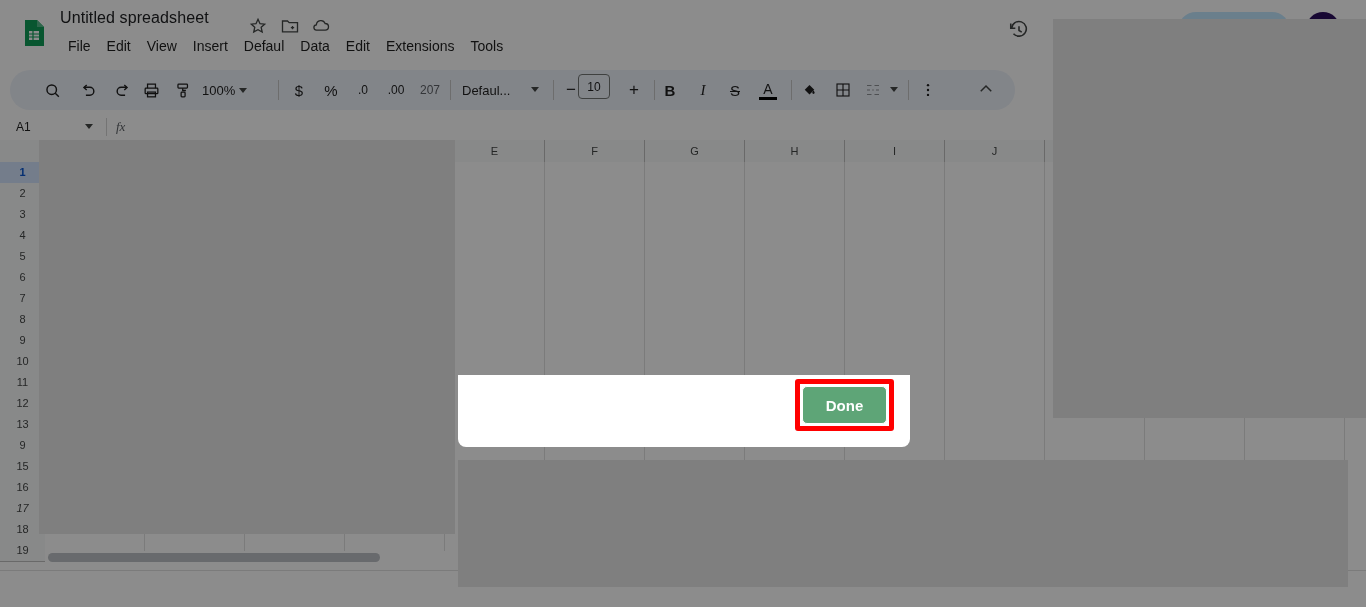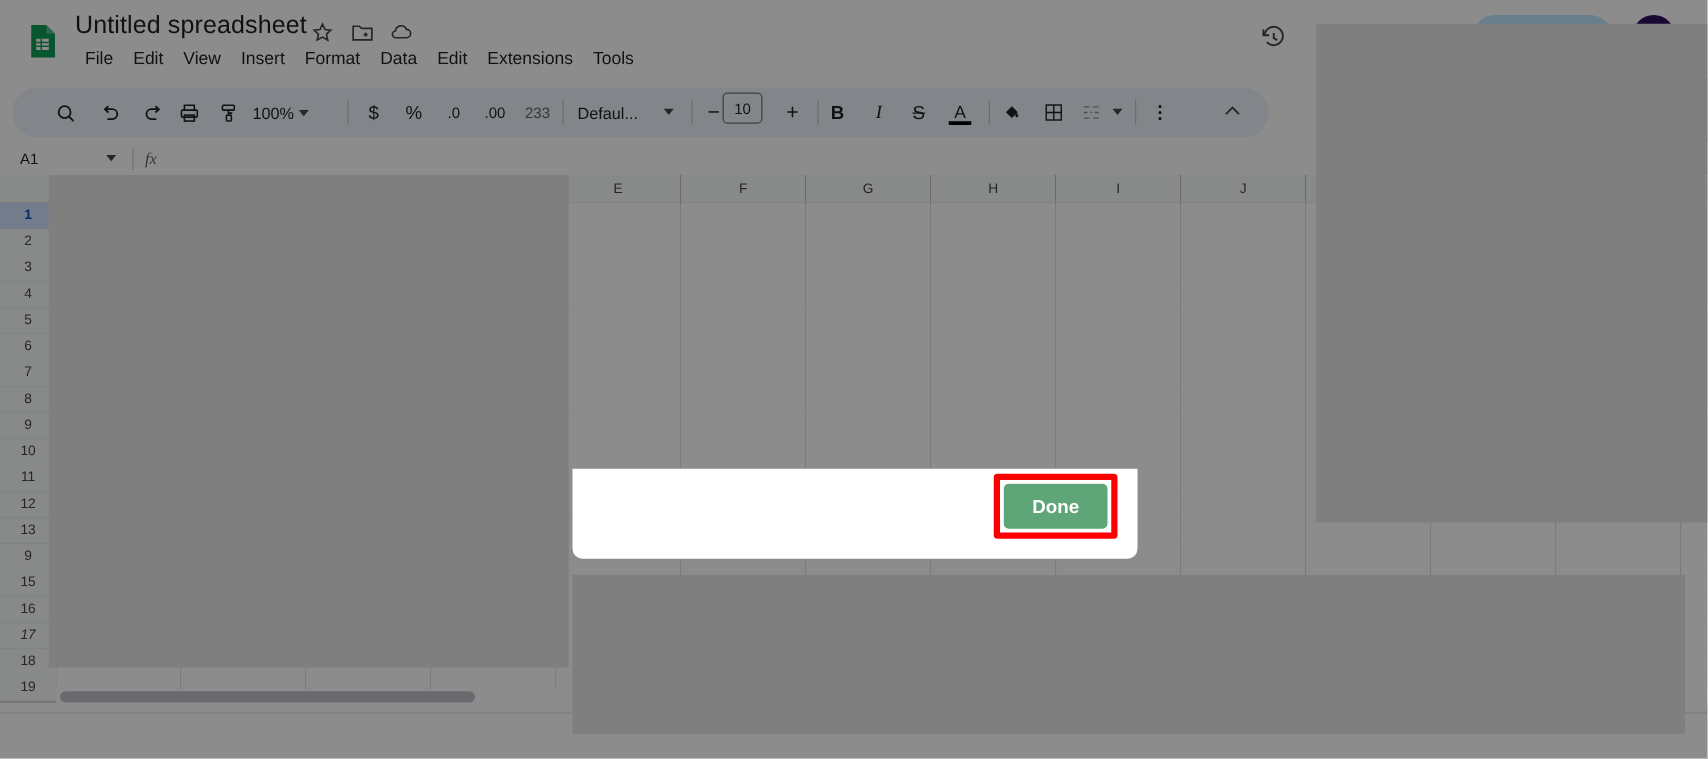--- a/index.html
+++ b/index.html
@@ -9,21 +9,21 @@
     font-family:"Liberation Sans",sans-serif;
     -webkit-font-smoothing:antialiased;
   }
 
   
   #app{position:absolute;inset:0;background:#ffffff;}
 
   
   .titlebar{position:absolute;left:0;top:0;width:1366px;height:62px;background:#ffffff;}
   .sheets-logo{position:absolute;left:20px;top:19px;width:28px;height:28px;}
-  .doc-title{position:absolute;left:60px;top:9px;font-size:20px;color:#202124;letter-spacing:.1px;white-space:nowrap;}
+  .doc-title{position:absolute;left:60px;top:9px;font-size:16px;color:#202124;letter-spacing:.1px;white-space:nowrap;}
   .title-ic{position:absolute;top:16px;width:20px;height:20px;color:#444746;}
   .ic-star{left:248px;}
   .ic-move{left:280px;}
   .ic-cloud{left:311px;}
 
   .menubar{position:absolute;left:60px;top:36px;display:flex;gap:0;}
   .menubar .mi{font-size:14px;color:#1f1f1f;padding:2px 8px;border-radius:4px;white-space:nowrap;}
 
   .history-ic{position:absolute;left:1008px;top:19px;width:22px;height:22px;color:#444746;}
   .share-btn{position:absolute;left:1178px;top:12px;width:112px;height:36px;border-radius:18px 18px 18px 18px;background:#c2e7ff;}
@@ -117,21 +117,21 @@
       <svg viewBox="0 0 24 24" width="20" height="20" fill="none" stroke="currentColor" stroke-width="1.6">
         <path d="M7 17h10a4 4 0 000-8 5.5 5.5 0 00-10.6 1.6A3.2 3.2 0 007 17z"></path>
       </svg>
     </span>
 
     <div class="menubar">
       <div class="mi">File</div>
       <div class="mi">Edit</div>
       <div class="mi">View</div>
       <div class="mi">Insert</div>
-      <div class="mi">Format</div>
+      <div class="mi">Defaul</div>
       <div class="mi">Data</div>
       <div class="mi">Edit</div>
       <div class="mi">Extensions</div>
       <div class="mi">Tools</div>
     </div>
 
     <span class="history-ic">
       <svg viewBox="0 0 24 24" width="22" height="22" fill="none" stroke="currentColor" stroke-width="1.7">
         <path d="M4 10a8 8 0 1 1 2 6"></path>
           <path d="M3 5v5h5"></path>
@@ -189,21 +189,21 @@
     <div class="zoom-box">
       <span class="zt">100%</span>
       <span class="caret"></span>
     </div>
 
     <span class="tbsep" style="left:268px;"></span>
     <span class="tb" style="left:280px;width:18px;font-size:15px;">$</span>
     <span class="tb" style="left:312px;width:18px;font-size:15px;">%</span>
     <span class="tb" style="left:342px;width:22px;font-size:12px;">.0</span>
     <span class="tb" style="left:374px;width:24px;font-size:12px;">.00</span>
-    <span class="tb" style="left:408px;width:24px;font-size:12px;color:#5f6368;">233</span>
+    <span class="tb" style="left:408px;width:24px;font-size:12px;color:#5f6368;">207</span>
     <span class="tbsep" style="left:440px;"></span>
 
     <div class="font-box">
       <span class="ft">Defaul...</span>
     </div>
     <span class="caret" style="position:absolute;left:521px;top:17px;"></span>
     <span class="tbsep" style="left:543px;"></span>
     <span class="tb" style="left:551px;width:20px;font-size:17px;">−</span>
     <span class="tb" style="left:614px;width:20px;font-size:17px;">+</span>
     <span class="tbsep" style="left:644px;"></span>

